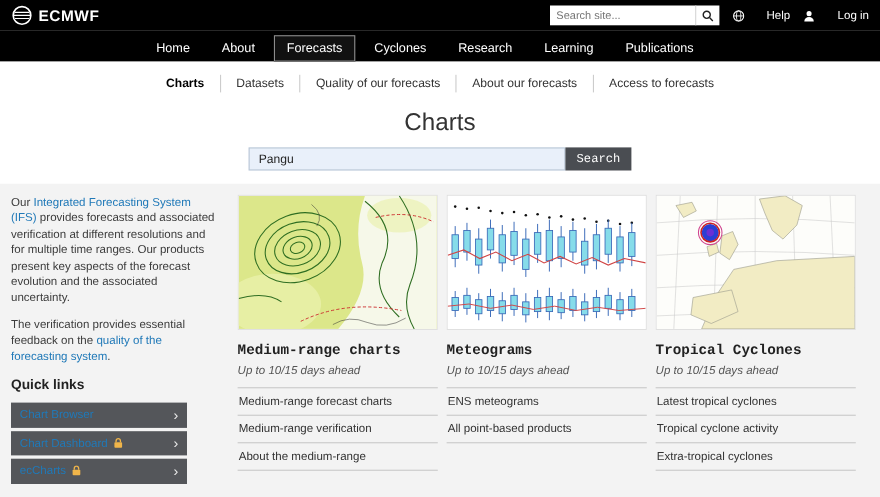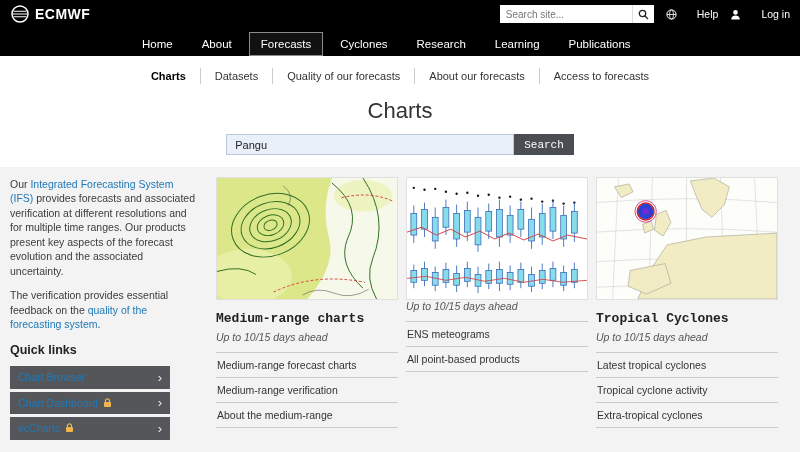--- a/index.html
+++ b/index.html
@@ -252,20 +252,21 @@
             <rect x="114" y="93" width="6" height="13"></rect>
             <rect x="125" y="98" width="6" height="12"></rect>
           <rect x="136" y="94" width="6" height="13"></rect>
             <rect x="147" y="92" width="6" height="12"></rect>
             <rect x="158" y="96" width="6" height="13"></rect>
             <rect x="169" y="93" width="6" height="13"></rect>
         </g>
         <polyline points="0,102 20,100 40,104 60,101 80,105 100,102 120,106 140,103 160,106 185,104" fill="none" stroke="#d04545" stroke-width="0.9"></polyline>
       </svg>
     </figure>
+    <h2>Meteograms</h2>
     <em class="sub">Up to 10/15 days ahead</em>
     <ul>
       <li>
           <a>ENS meteograms</a>
         </li>
       <li>
           <a>All point-based products</a>
         </li>
     </ul>
   </div>

